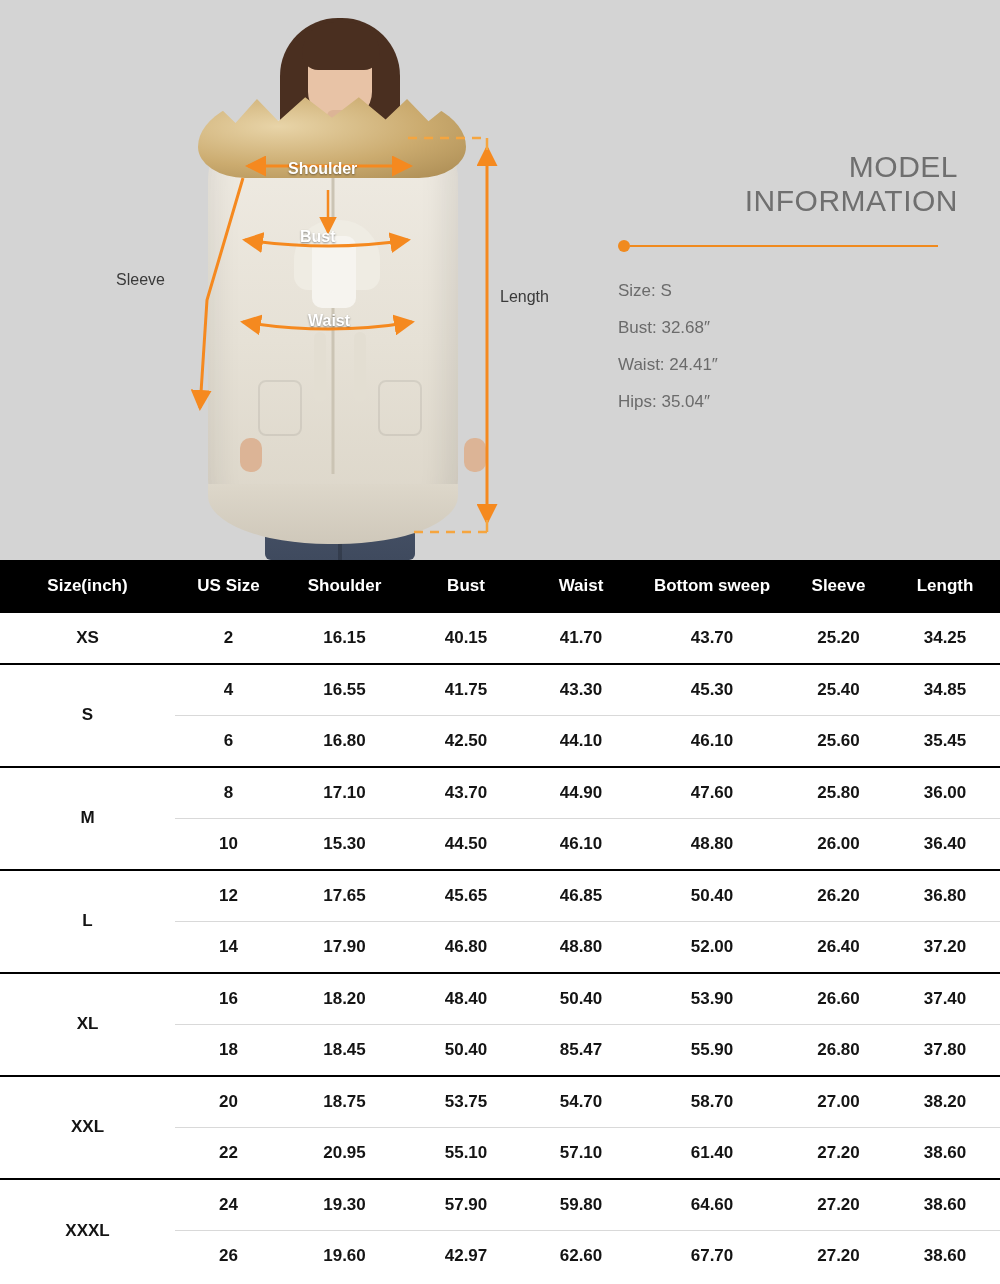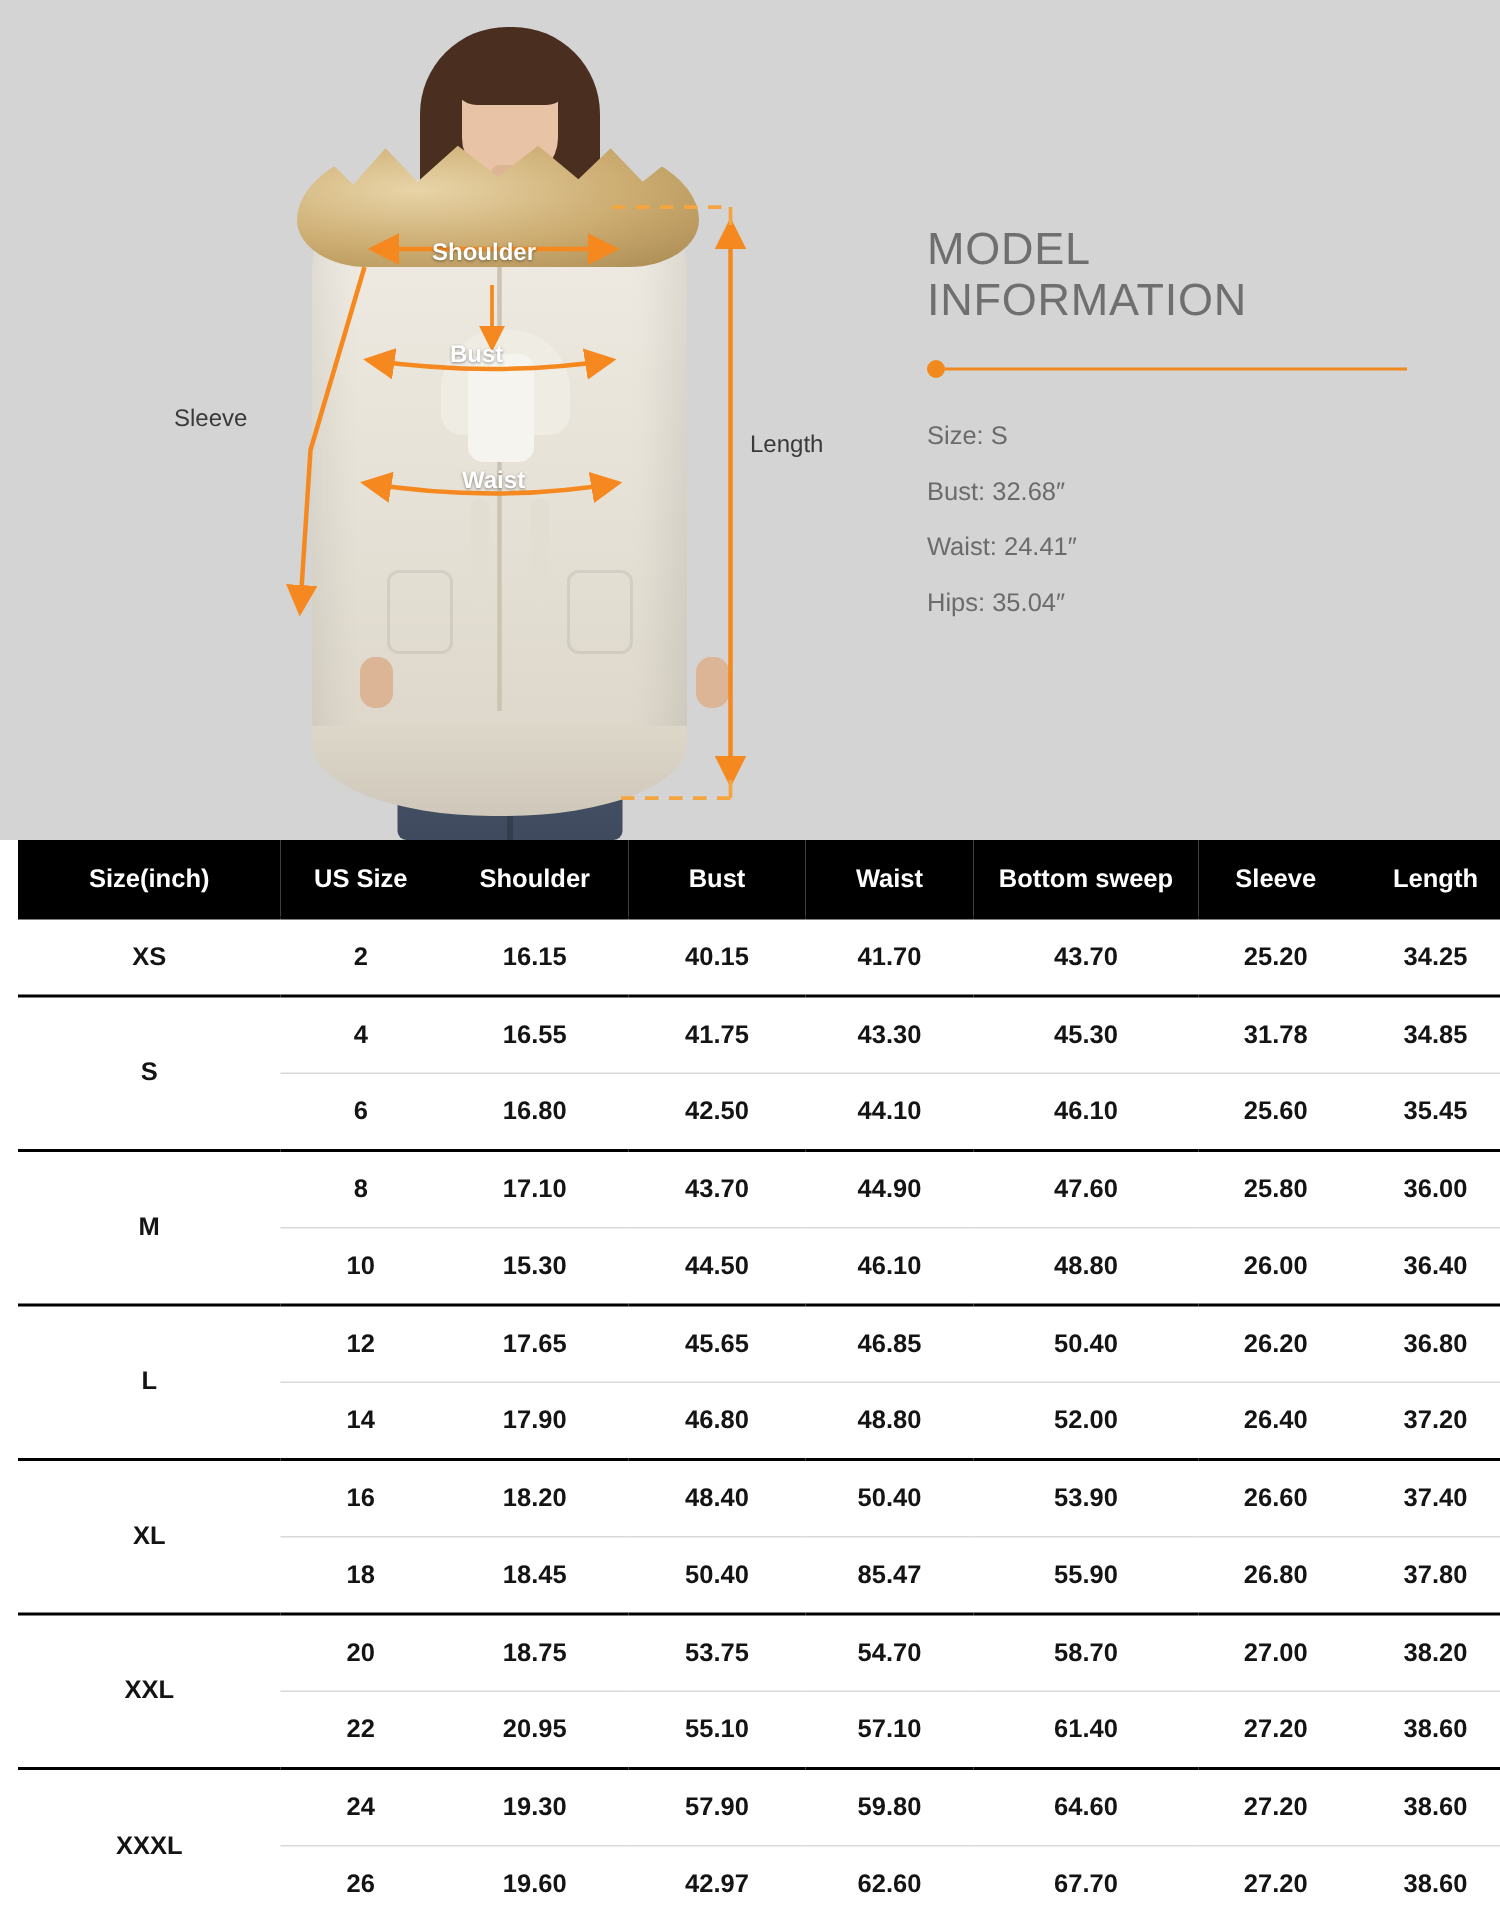--- a/index.html
+++ b/index.html
@@ -135,20 +135,21 @@
     left: 618px;
     top: 150px;
     width: 340px;
   }
   .info-title {
     font-size: 30px;
     color: #6f6f6f;
     line-height: 34px;
     letter-spacing: .5px;
     font-weight: 400;
+    text-align: right;
   }
   .info-rule {
     position: relative;
     margin: 22px 0 20px 0;
     height: 12px;
   }
   .info-rule .bar {
     position: absolute; left: 12px; top: 5px;
     width: 308px; height: 2px; background: #f08a1e;
   }
@@ -159,21 +160,21 @@
   }
   .info-line {
     font-size: 17px;
     color: #6b6b6b;
     line-height: 37px;
   }
 
   
   .table-wrap {
     position: absolute;
-    left: 12px; top: 560px;
+    left: 0; top: 560px;
     width: 928px;
   }
   table.size {
     width: 1000px;
     border-collapse: collapse;
     table-layout: fixed;
   }
   table.size th {
     background: #000000;
     color: #ffffff;
@@ -308,21 +309,21 @@
             <td>25.20</td>
             <td>34.25</td>
           </tr>
           <tr class="thick-sep">
             <td class="grp" rowspan="2">S</td>
             <td>4</td>
             <td>16.55</td>
             <td>41.75</td>
             <td>43.30</td>
             <td>45.30</td>
-            <td>31.78</td>
+            <td>25.40</td>
             <td>34.85</td>
           </tr>
           <tr class="thin-sep">
             <td>6</td>
             <td>16.80</td>
             <td>42.50</td>
             <td>44.10</td>
             <td>46.10</td>
             <td>25.60</td>
             <td>35.45</td>

